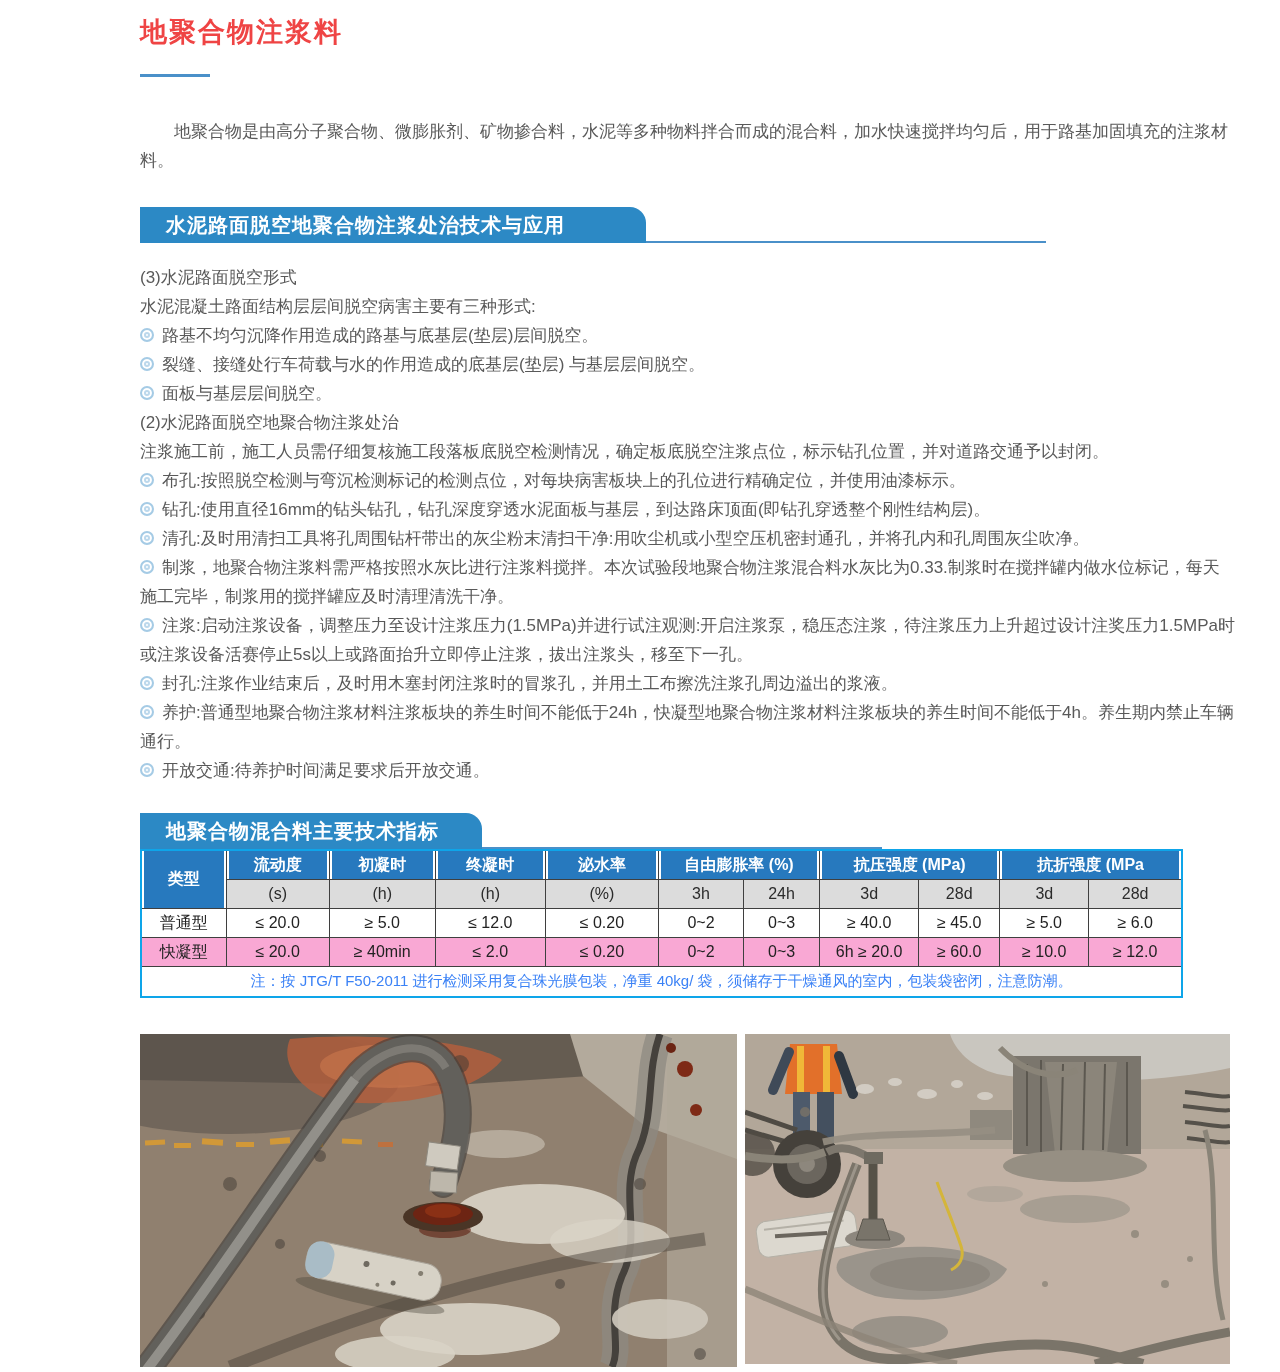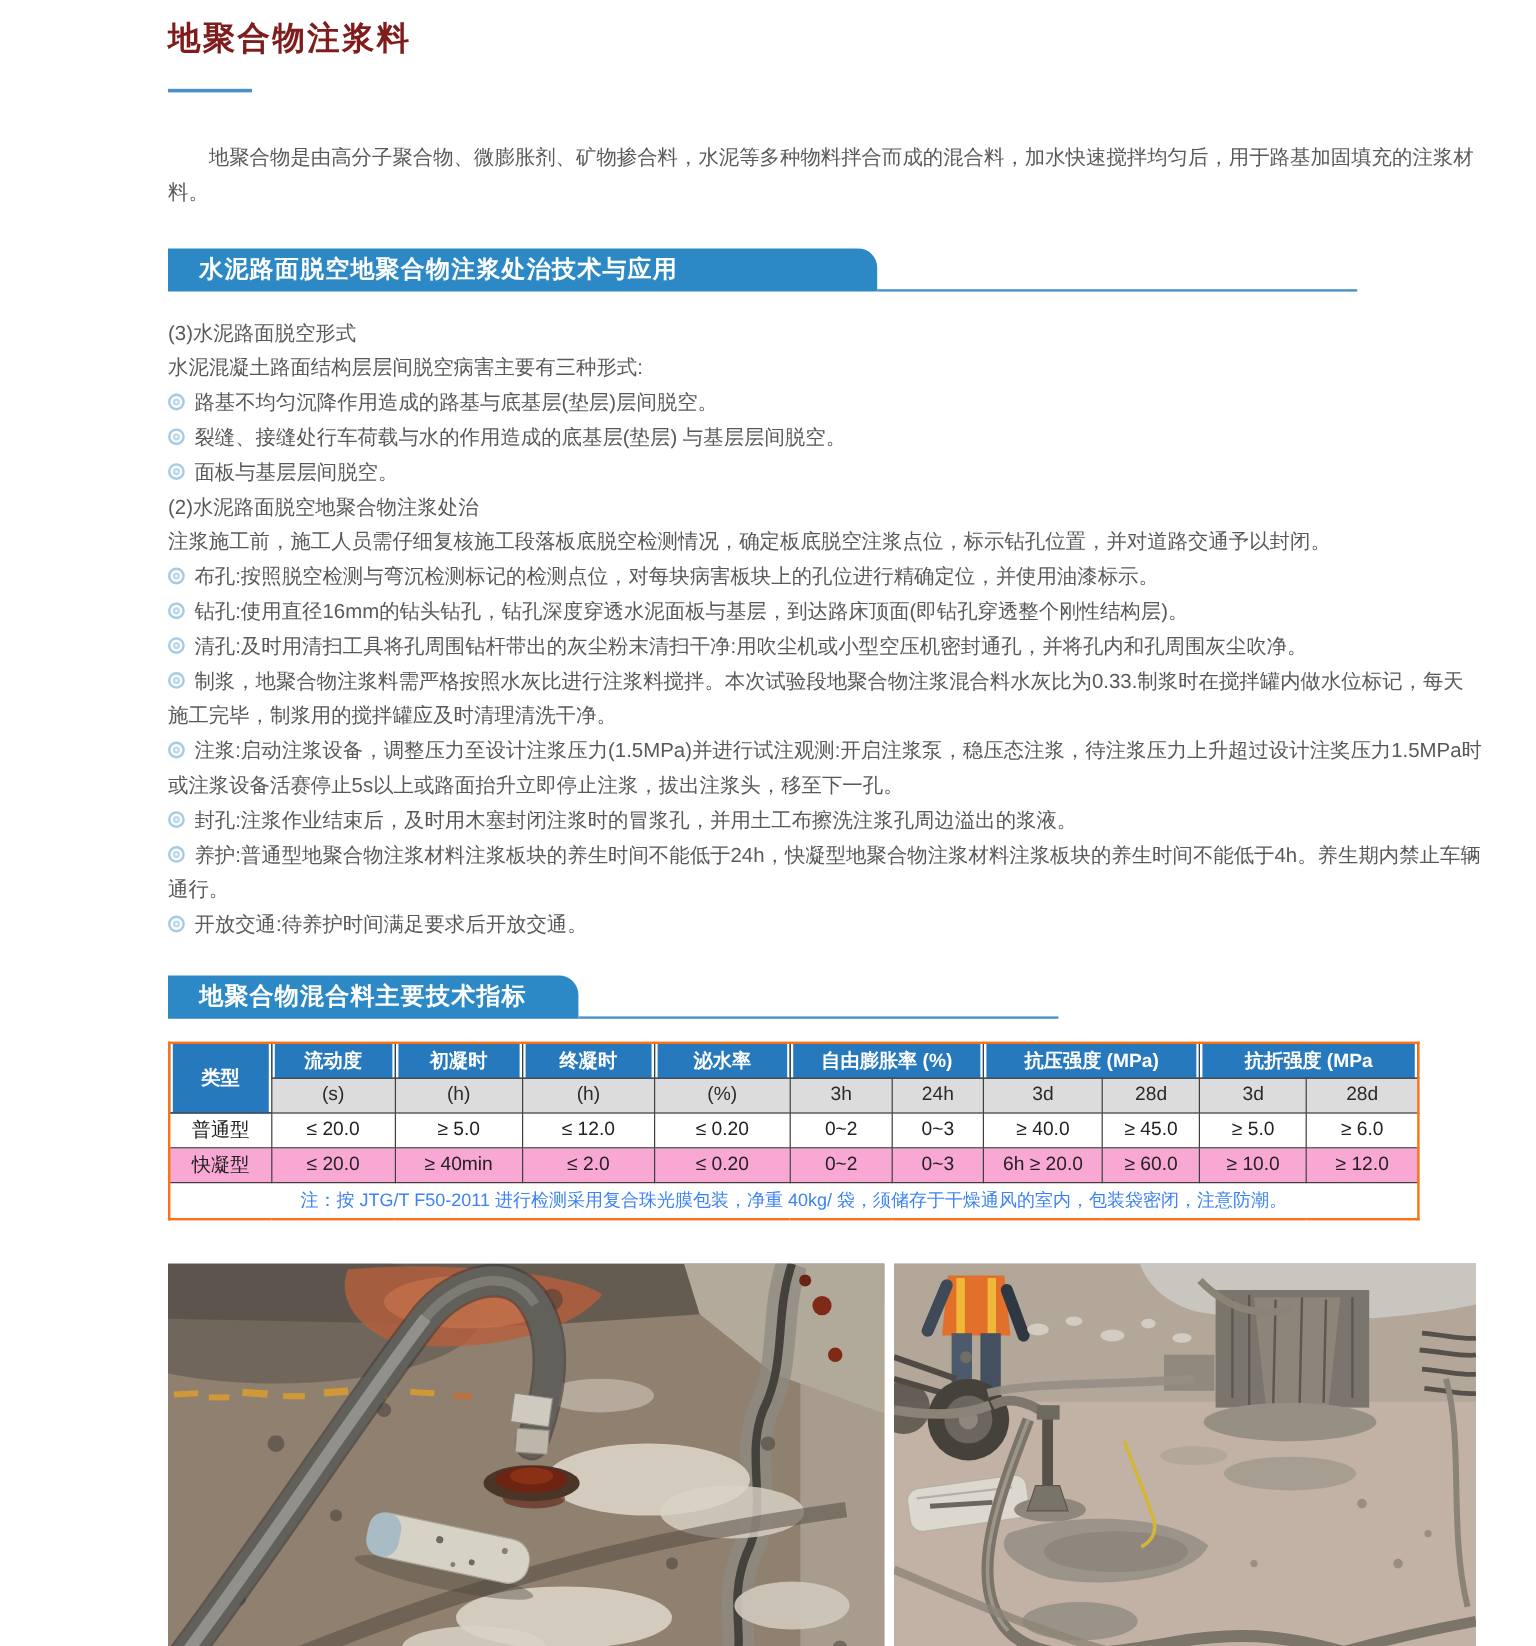--- a/index.html
+++ b/index.html
@@ -3,46 +3,46 @@
 <meta charset="utf-8">
 <style>
   html,body{margin:0;padding:0;background:#ffffff;}
   body{
     width:1280px;height:1372px;overflow:hidden;
     font-family:"Liberation Sans","DejaVu Sans",sans-serif;
     -webkit-font-smoothing:antialiased;
   }
   .content{margin-left:140px;width:1092px;}
   .page-title{
-    margin:14px 0 2px 0;font-size:27px;font-weight:bold;color:#7f1d1d;letter-spacing:2px;
+    margin:14px 0 2px 0;font-size:27px;font-weight:bold;color:#ef4444;letter-spacing:2px;
   }
   .title-dash{width:70px;height:3px;background:#4a90c9;margin-top:24px;}
   .intro{
     margin:40px 0 0 0;font-size:17px;color:#595959;line-height:29px;text-indent:2em;width:1090px;
   }
   .banner{
     position:relative;margin-top:32px;height:36px;line-height:36px;
     background:#2c89c5;color:#ffffff;font-size:20px;font-weight:bold;letter-spacing:1px;
     padding-left:26px;border-radius:0 16px 0 0;box-sizing:border-box;
   }
   .banner::after{
     content:"";position:absolute;left:100%;bottom:0;width:400px;height:2px;background:#4a90c9;
   }
-  .banner.w1{width:591px;}
+  .banner.w1{width:506px;}
   .banner.w2{width:342px;margin-top:28px;}
   .paralist{margin-top:20px;font-size:17px;color:#595959;width:1095px;}
   .paralist p{margin:0;line-height:29px;}
   .ring{
     display:inline-block;width:10px;height:10px;border:2px solid #a5cbe5;border-radius:50%;
     box-shadow:inset 0 0 0 2px #ffffff,inset 0 0 0 4px #bcd8ec;
     margin-right:8px;vertical-align:-1px;
   }
   table.spec{
-    margin-top:19px;border-collapse:collapse;width:1043px;font-size:16px;color:#222222;
-    border:2px solid #f97316;
+    border-collapse:collapse;width:1043px;font-size:16px;color:#222222;
+    border:2px solid #0ea5e9;
   }
   table.spec th,table.spec td{
     border:1px solid #3f3f3f;text-align:center;height:28px;padding:0 2px;font-weight:normal;
   }
   table.spec tr.h1 th{
     background:#2779be;color:#ffffff;font-weight:bold;
     box-shadow:inset -2px 0 0 #ffffff,inset 2px 0 0 #ffffff;
   }
   table.spec th.typecol{
     background:#2779be;color:#ffffff;font-weight:bold;

